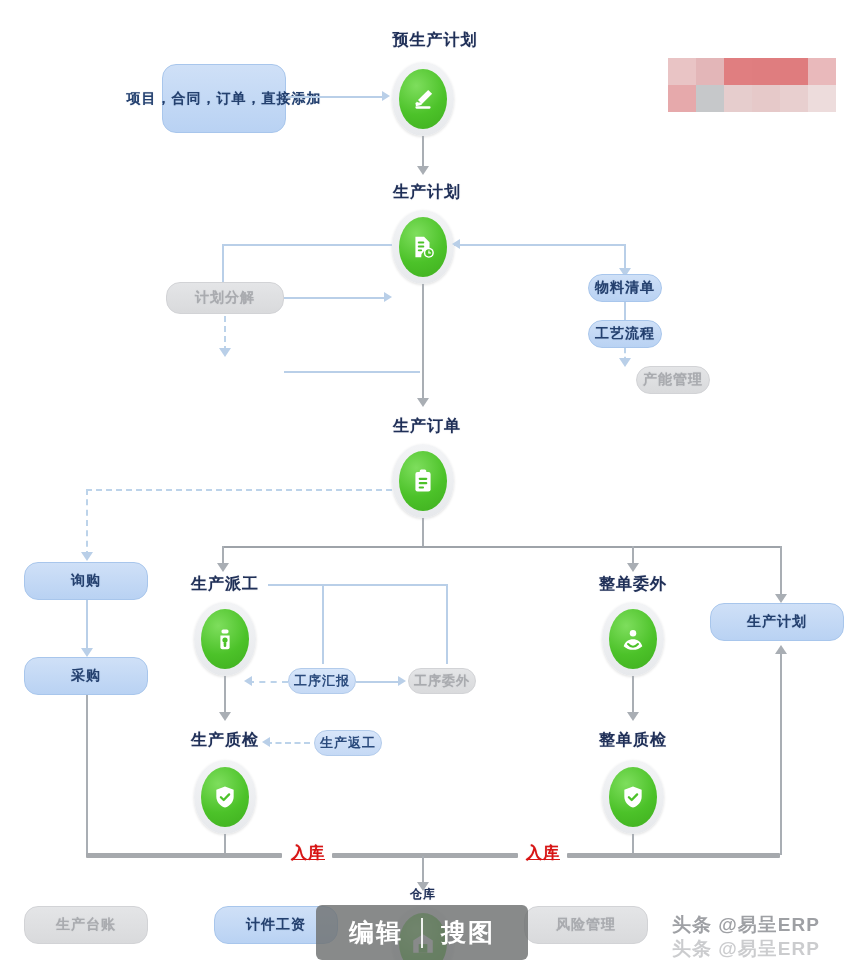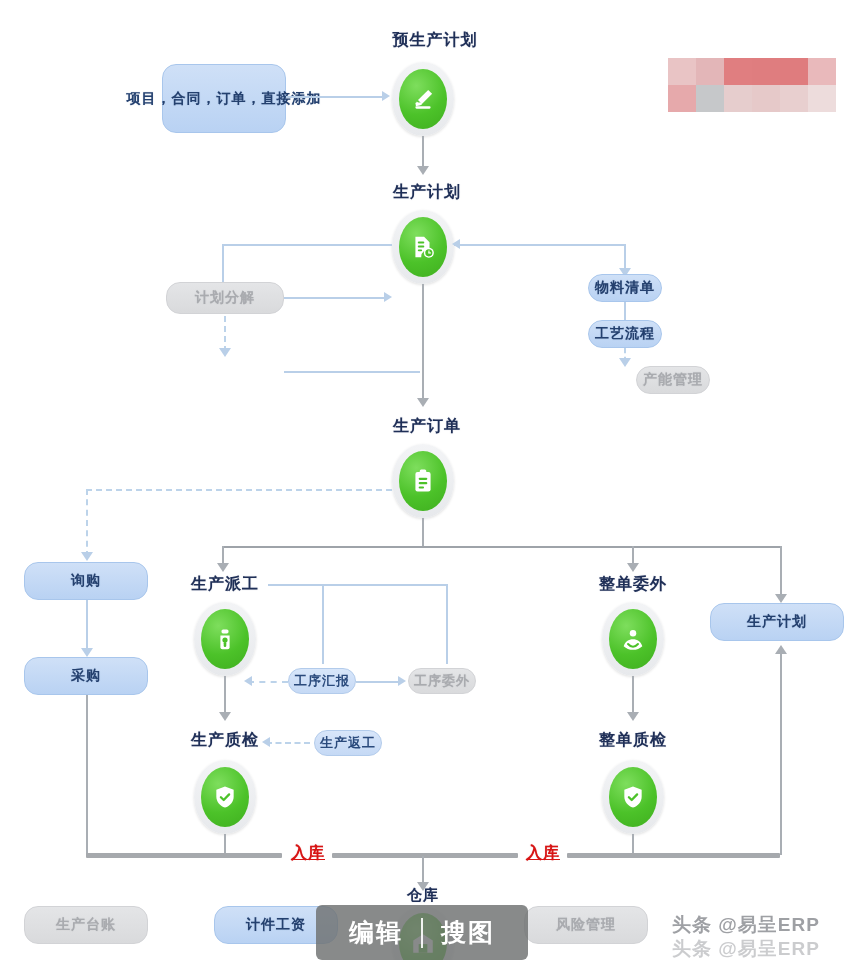--- a/index.html
+++ b/index.html
@@ -320,21 +320,21 @@
 
   <div class="ln grey-bar" style="left:86px;top:853px;width:196px;"></div>
   <div class="red-label" style="left:291px;top:843px;">入库</div>
   <div class="ln grey-bar" style="left:332px;top:853px;width:186px;"></div>
   <div class="red-label" style="left:526px;top:843px;">入库</div>
   <div class="ln grey-bar" style="left:567px;top:853px;width:213px;"></div>
 
   <div class="ln v" style="left:422px;top:856px;height:30px;"></div>
   <div class="arrow down" style="left:417px;top:882px;"></div>
 
-  <div class="node-label" style="left:402px;top:886px;width:42px;font-size:15px;">仓库</div>
+  <div class="node-label" style="left:402px;top:886px;width:42px;font-size:12px;">仓库</div>
 
   <div class="icon-node" style="left:392px;top:906px;">
     <div class="disc">
       <svg width="26" height="26" viewBox="0 0 24 24" fill="#ffffff">
         <path d="M3 9.6L12 4l9 5.6V21H3z"></path>
         <rect x="8" y="13" width="8" height="8" fill="#4cc229"></rect>
       </svg>
     </div>
   </div>
 

